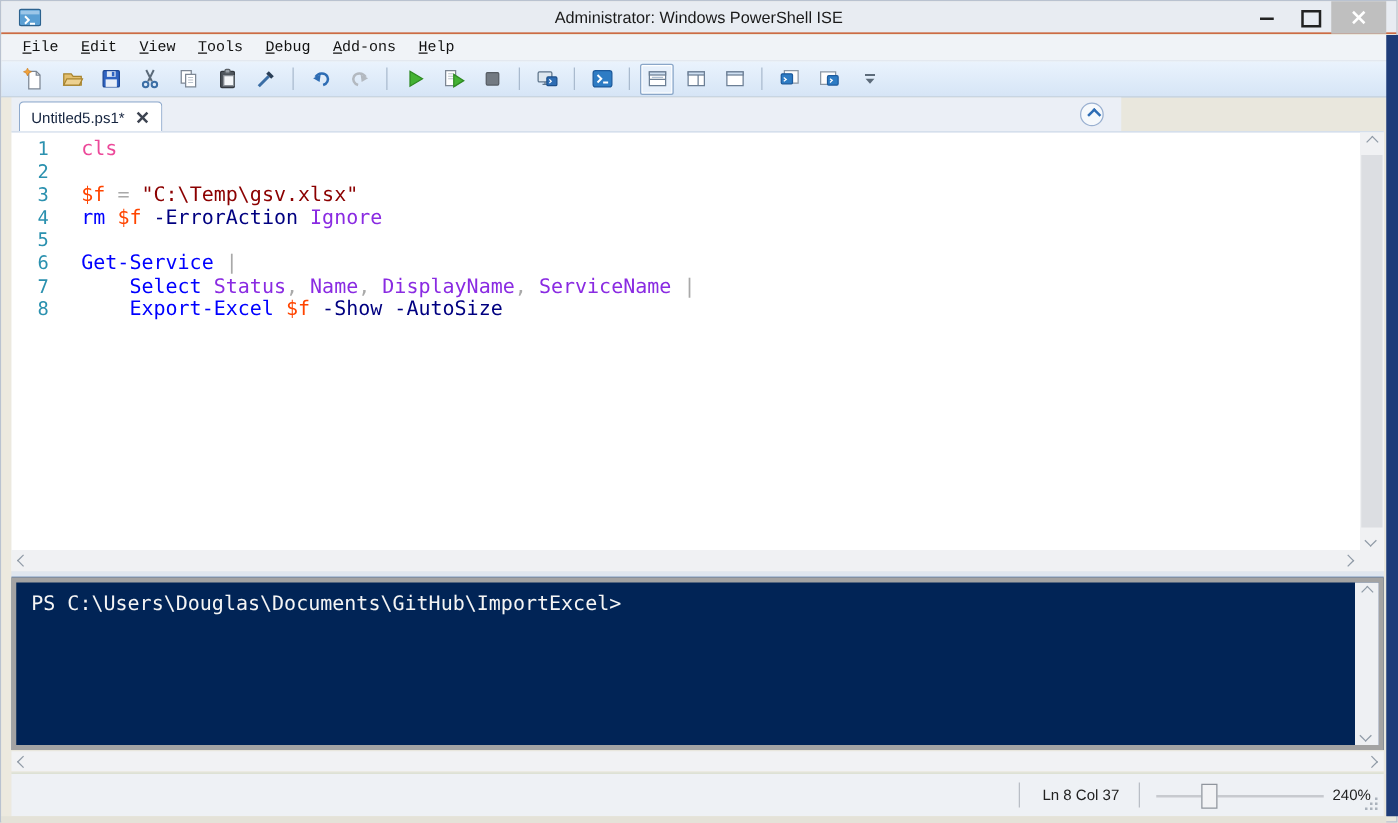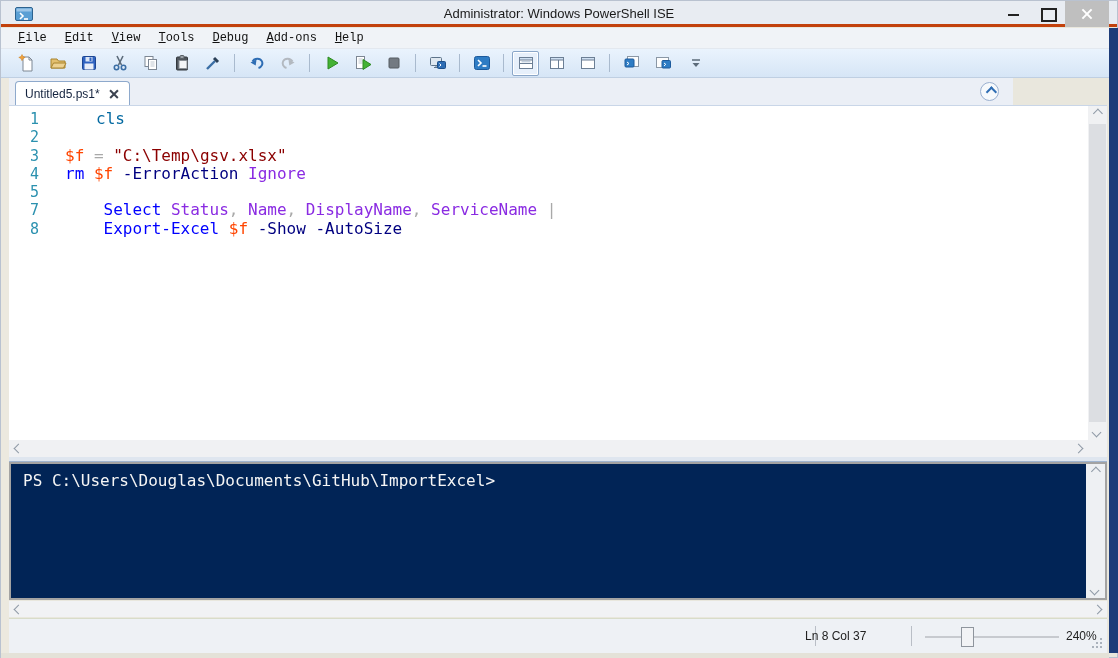--- a/index.html
+++ b/index.html
@@ -3,21 +3,21 @@
 <meta charset="utf-8">
 <style>
   * { box-sizing: border-box; margin: 0; padding: 0; }
   html,body { width:1118px; height:658px; overflow:hidden;
     font-family:"Liberation Sans", sans-serif; background:#e9e7dd; }
   #window { position:absolute; left:0; top:0; width:1118px; height:658px;
     background:#e9e7dd; border:1px solid #b9c2d0; }
 
   
   .titlebar { position:absolute; left:0; top:0; width:100%; height:26px;
-    background:#e8ecf2; border-bottom:3px solid #c2410c; }
+    background:#e8ecf2; border-bottom:1px solid #c2410c; }
   .app-icon { position:absolute; left:14px; top:5px; width:18px; height:16px; }
   .title { position:absolute; left:0; right:0; top:0; height:26px; line-height:26px;
     text-align:center; font-size:13px; color:#1a1a1a; }
   .win-controls { position:absolute; right:8px; top:0; height:26px; display:flex; }
   .wc { width:34px; height:26px; position:relative; cursor:default; }
   .wc-min::after { content:""; position:absolute; left:11px; top:13px; width:11px; height:2px; background:#222; }
   .wc-max::after { content:""; position:absolute; left:10px; top:7px; width:12px; height:10px; border:2px solid #222; }
   .wc-close { width:44px; background:#bfbfbf; }
   .xbar { position:absolute; left:50%; top:50%; width:13px; height:2px; background:#fff; }
   .xbar.a { transform:translate(-50%,-50%) rotate(45deg); }
@@ -34,21 +34,21 @@
   .toolbar { position:absolute; left:0; top:48px; width:100%; height:29px;
     background:linear-gradient(#eaf3fd,#d6e5f6); border-bottom:1px solid #bfcfe2;
     display:flex; align-items:center; padding-left:10px; }
   .tbtn { width:27px; height:25px; display:flex; align-items:center; justify-content:center;
     border:1px solid transparent; border-radius:2px; margin:0 2px; }
   .tbtn.selected { background:#e7f0fb; border-color:#8aa6c8; box-shadow:inset 0 0 0 1px #fff; }
   .tsep { width:1px; height:18px; background:#a9bace; margin:0 6px; }
   .overflow { margin-left:4px; }
 
   
-  .tabstrip { position:absolute; left:8px; top:77px; width:1004px; height:27px; background:#ebeff6; }
+  .tabstrip { position:absolute; left:8px; top:77px; width:888px; height:27px; background:#ebeff6; }
   .tab { position:absolute; left:6px; top:3px; height:24px; background:#fff;
     border:1px solid #8ea9cc; border-bottom:none; border-radius:4px 4px 0 0;
     display:flex; align-items:center; padding:0 9px; font-size:12px; color:#15243f; z-index:2; }
   .tab-close { position:relative; width:12px; height:12px; margin-left:8px; }
   .tab-close .xb { position:absolute; left:50%; top:50%; width:11px; height:1.8px; background:#3c4350; }
   .tab-close .xb.a { transform:translate(-50%,-50%) rotate(45deg); }
   .tab-close .xb.b { transform:translate(-50%,-50%) rotate(-45deg); }
   .collapse-btn { position:absolute; right:14px; top:4px; width:19px; height:19px; border-radius:50%;
     background:#f6f9fc; border:1px solid #9ab0d0; display:flex; align-items:center; justify-content:center; }
 
@@ -78,36 +78,36 @@
   .hscroll .arr-left { position:absolute; left:6px; top:5px; }
   .hscroll .arr-right { position:absolute; right:6px; top:5px; }
   .scroll-corner { position:absolute; right:0; bottom:0; width:19px; height:17px; background:#f0f1f3; }
 
   
   .splitter { position:absolute; left:8px; top:456px; width:1098px; height:5px;
     background:#dfe6ef; border-bottom:1px solid #9fb4d0; }
 
   
   .console { position:absolute; left:8px; top:461px; width:1098px; height:138px;
-    border:2px solid #a3a3a3; }
+    border:4px solid #a3a3a3; }
   .console-text { position:absolute; left:0; top:0; right:19px; bottom:0;
     padding:8px 12px; font-family:"DejaVu Sans Mono","Liberation Mono",monospace;
     font-size:16px; line-height:18px; cursor:text; }
   .console .vscroll2 { position:absolute; right:0; top:0; width:19px; bottom:0; background:#eef0f3; }
   .vscroll2 .arr-top { position:absolute; top:4px; left:5px; }
   .vscroll2 .arr-bot { position:absolute; bottom:4px; left:5px; }
   .console-hscroll { position:absolute; left:8px; top:600px; width:1098px; height:16px; background:#f1f2f4; }
   .console-hscroll .arr-left { position:absolute; left:6px; top:5px; }
   .console-hscroll .arr-right { position:absolute; right:6px; top:5px; }
 
   
   .statusbar { position:absolute; left:8px; top:617px; width:1098px; height:35px;
     background:#eef1f5; border-top:1px solid #d8dcc9; font-size:12px; color:#222; }
   .sb-sep { position:absolute; top:7px; width:1px; height:20px; background:#b9bec6; }
-  .sb-pos { position:absolute; left:796px; top:10px;text-align:right; }
+  .sb-pos { position:absolute; left:825px; top:10px;text-align:right; }
   .zoom-slider { position:absolute; left:916px; top:8px; width:134px; height:20px; }
   .zs-track { position:absolute; left:0; right:0; top:9px; height:2px; background:#c7cacf; }
   .zs-thumb { position:absolute; left:36px; top:0; width:13px; height:20px;
     background:#f2f3f5; border:1px solid #8f959d; }
   .sb-zoom { position:absolute; left:1057px; top:10px; }
   .grip { position:absolute; right:5px; bottom:5px; width:12px; height:12px; }
   .grip i { position:absolute; width:2px; height:2px; background:#aab2bc; }
 
   
   .frame-right { position:absolute; left:1108px; top:27px; width:10px; height:625px; background:#1e3c79; }
@@ -297,25 +297,26 @@
           <span class="xb b"></span>
         </span>
     </div>
     <div class="collapse-btn">
       <span class="chev up blue"></span>
     </div>
   </div>
 
   <div class="editorwrap">
     <div class="code-area">
-        <div class="cline"><span class="lnum" style="color: rgb(43, 145, 175);">1</span><span style="color: #0369a1; margin-left: 31px;">cls</span></div>
+        <div class="cline"><span class="lnum" style="color: rgb(43, 145, 175);">1</span><span style="color: #ec4899;">cls</span></div>
         <div class="cline"><span class="lnum" style="color: rgb(43, 145, 175);">2</span></div>
         <div class="cline"><span class="lnum" style="color: rgb(43, 145, 175);">3</span><span style="color: rgb(255, 69, 0);">$f</span><span style="color: rgb(0, 0, 0);"> </span><span style="color: rgb(169, 169, 169);">=</span><span style="color: rgb(0, 0, 0);"> </span><span style="color: rgb(139, 0, 0);">"C:\Temp\gsv.xlsx"</span></div>
         <div class="cline"><span class="lnum" style="color: rgb(43, 145, 175);">4</span><span style="color: rgb(0, 0, 255);">rm</span><span style="color: rgb(0, 0, 0);"> </span><span style="color: rgb(255, 69, 0);">$f</span><span style="color: rgb(0, 0, 0);"> </span><span style="color: rgb(0, 0, 128);">-ErrorAction</span><span style="color: rgb(0, 0, 0);"> </span><span style="color: rgb(138, 43, 226);">Ignore</span></div>
         <div class="cline"><span class="lnum" style="color: rgb(43, 145, 175);">5</span></div>
+        <div class="cline"><span class="lnum" style="color: rgb(43, 145, 175);">6</span><span style="color: rgb(0, 0, 255);">Get-Service</span><span style="color: rgb(0, 0, 0);"> </span><span style="color: rgb(169, 169, 169);">|</span></div>
         <div class="cline"><span class="lnum" style="color: rgb(43, 145, 175);">7</span><span style="color: rgb(0, 0, 0);">    </span><span style="color: rgb(0, 0, 255);">Select</span><span style="color: rgb(0, 0, 0);"> </span><span style="color: rgb(138, 43, 226);">Status</span><span style="color: rgb(169, 169, 169);">,</span><span style="color: rgb(0, 0, 0);"> </span><span style="color: rgb(138, 43, 226);">Name</span><span style="color: rgb(169, 169, 169);">,</span><span style="color: rgb(0, 0, 0);"> </span><span style="color: rgb(138, 43, 226);">DisplayName</span><span style="color: rgb(169, 169, 169);">,</span><span style="color: rgb(0, 0, 0);"> </span><span style="color: rgb(138, 43, 226);">ServiceName</span><span style="color: rgb(0, 0, 0);"> </span><span style="color: rgb(169, 169, 169);">|</span></div>
         <div class="cline"><span class="lnum" style="color: rgb(43, 145, 175);">8</span><span style="color: rgb(0, 0, 0);">    </span><span style="color: rgb(0, 0, 255);">Export-Excel</span><span style="color: rgb(0, 0, 0);"> </span><span style="color: rgb(255, 69, 0);">$f</span><span style="color: rgb(0, 0, 0);"> </span><span style="color: rgb(0, 0, 128);">-Show</span><span style="color: rgb(0, 0, 0);"> </span><span style="color: rgb(0, 0, 128);">-AutoSize</span></div>
       </div>
     <div class="vscroll">
       <span class="chev up arr-top"></span>
       <div class="vthumb"></div>
       <span class="chev down arr-bot"></span>
     </div>
     <div class="hscroll">
       <span class="chev left arr-left"></span>

